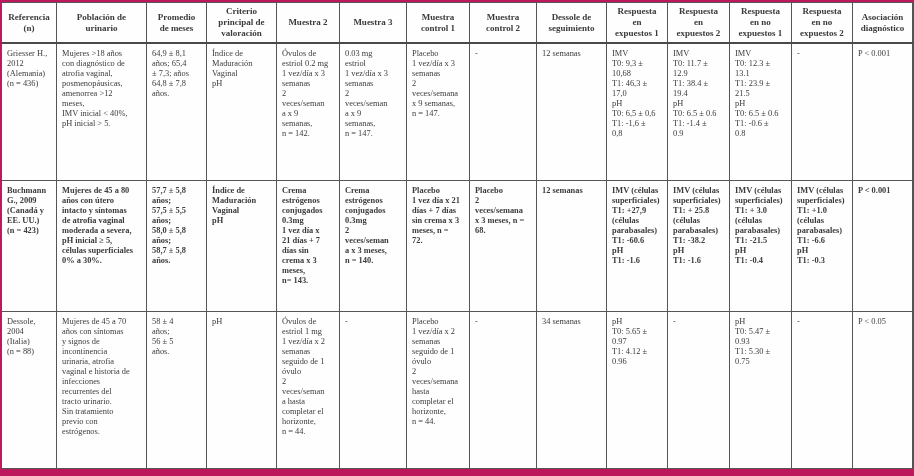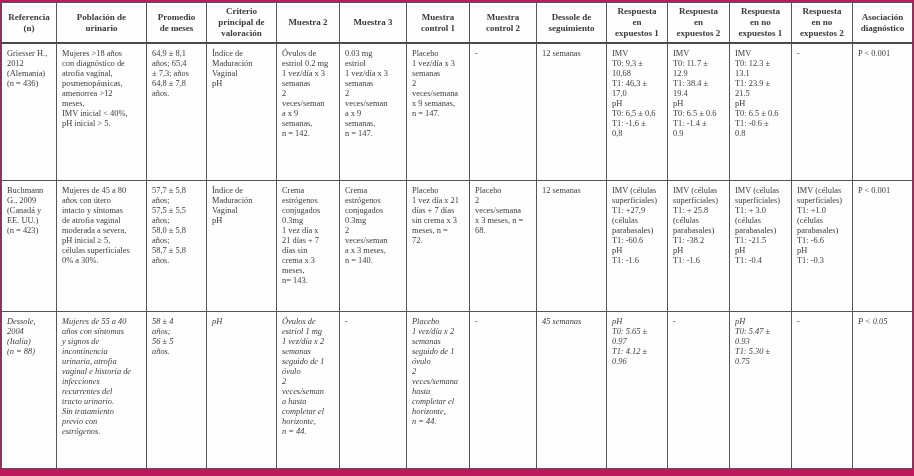--- a/index.html
+++ b/index.html
@@ -44,22 +44,22 @@
     font-size: 8.4px;
     line-height: 10px;
     border: 1px solid #555;
     padding: 5px 2px 4px 5px;
     white-space: pre-line;
     background: #fefefe;
     overflow: hidden;
   }
   tr.header-row { height: 36px; }
   tr.row-0 { height: 137px; }
-  tr.row-1 { height: 131px; }
-  tr.row-2 { height: 157px; font-style: italic; }
+  tr.row-1 { height: 131px; font-weight: bold; }
+  tr.row-2 { height: 157px; }
 </style>
 </head>
 <body>
 
 <div class="sheet">
   <table class="review-table">
     <colgroup>
       <col style="width:55px">
         <col style="width:90px">
         <col style="width:60px">
@@ -278,21 +278,21 @@
 T1: -6.6
 pH
 T1: -0.3</td>
         <td>P &lt; 0.001</td>
       </tr>
       <tr class="row-2">
         <td>Dessole,
 2004
 (Italia)
 (n = 88)</td>
-        <td>Mujeres de 55 a 40
+        <td>Mujeres de 45 a 70
 años con síntomas
 y signos de
 incontinencia
 urinaria, atrofia
 vaginal e historia de
 infecciones
 recurrentes del
 tracto urinario.
 Sin tratamiento
 previo con
@@ -320,21 +320,21 @@
 semanas
 seguido de 1
 óvulo
 2
 veces/semana
 hasta
 completar el
 horizonte,
 n = 44.</td>
         <td>-</td>
-        <td>45 semanas</td>
+        <td>34 semanas</td>
         <td>pH
 T0: 5.65 ±
 0.97
 T1: 4.12 ±
 0.96</td>
         <td>-</td>
         <td>pH
 T0: 5.47 ±
 0.93
 T1: 5.30 ±

